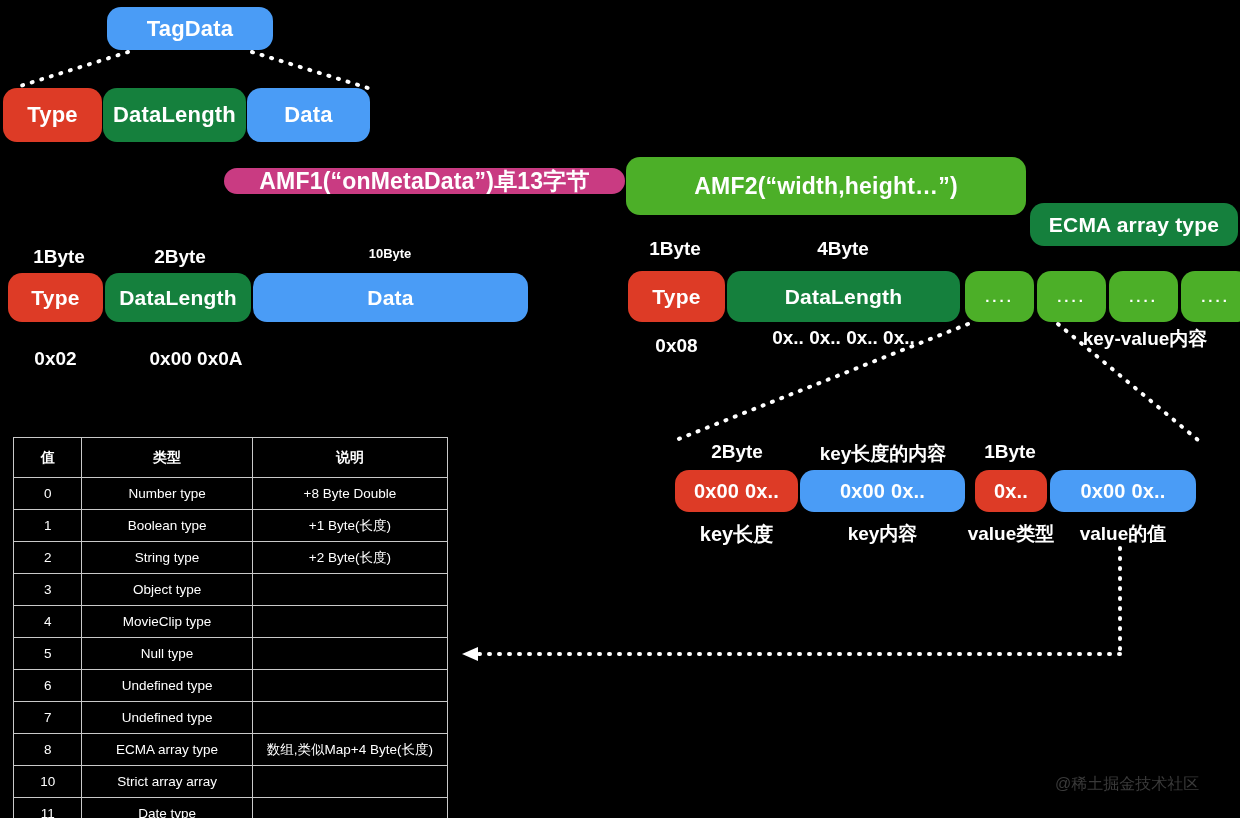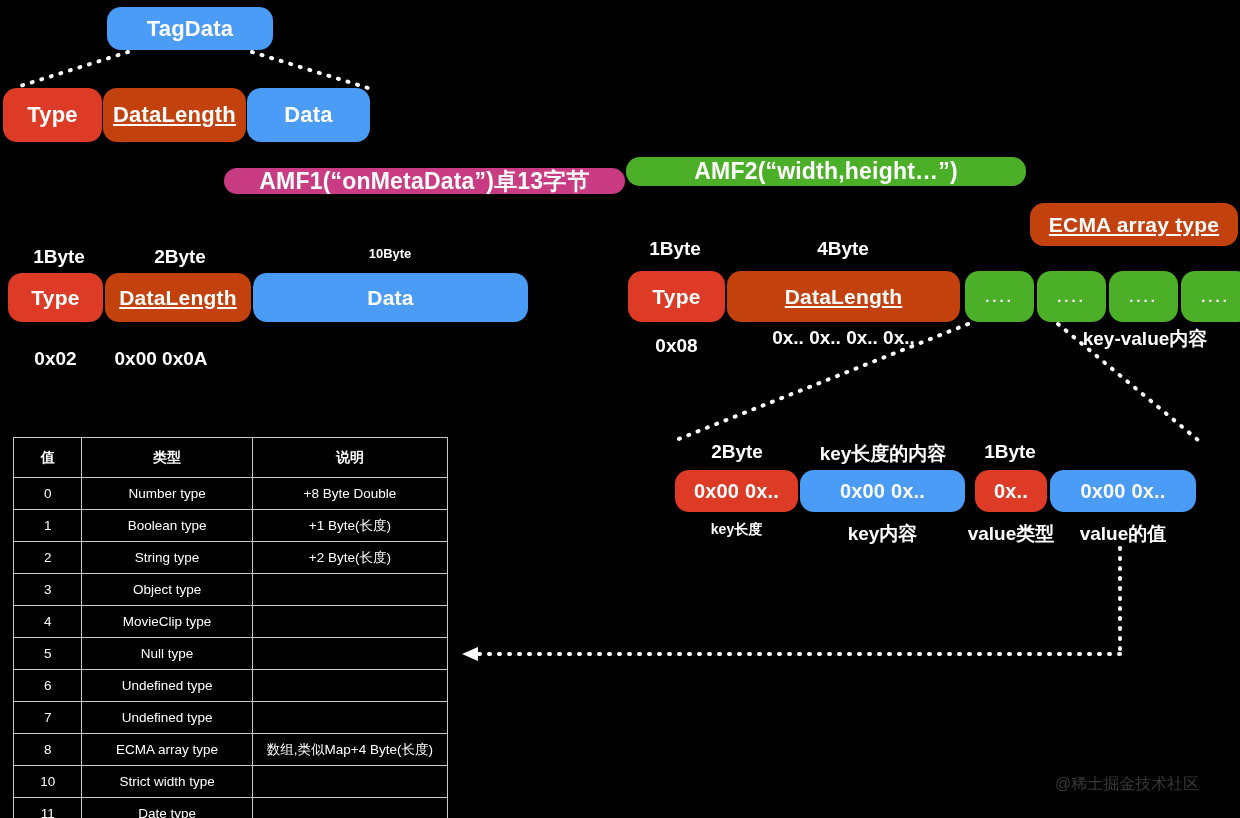--- a/index.html
+++ b/index.html
@@ -3,21 +3,21 @@
 <meta charset="utf-8">
 <style>
   html,body{margin:0;padding:0;background:#000;}
   body{width:1240px;height:818px;overflow:hidden;font-family:"Liberation Sans","DejaVu Sans",sans-serif;}
   #stage{position:relative;width:1240px;height:818px;background:#000;}
 
   .box{position:absolute;display:flex;align-items:center;justify-content:center;
        color:#ffffff;font-weight:600;box-sizing:border-box;letter-spacing:.2px;border-radius:14px;}
   .blue{background:#4a9cf6;}
   .red{background:#dd3b26;}
-  .amber{background:#c2410c;text-decoration:underline;}
+  .amber{background:#15803d;}
   .green{background:#4caf28;}
   .pink{background:#c93b82;}
 
   .lbl{position:absolute;color:#ffffff;font-weight:bold;white-space:nowrap;}
   .lbl.ctr{text-align:center;}
 
   svg.overlay{position:absolute;left:0;top:0;width:1240px;height:818px;pointer-events:none;}
 
   table.amftable{position:absolute;left:13px;top:437px;width:435px;border-collapse:collapse;
       background:#000;}
@@ -62,21 +62,21 @@
   <div class="box amber" style="left:103px;top:88px;width:143px;height:54px;font-size:22px;">
     <span>DataLength</span>
   </div>
   <div class="box blue" style="left:247px;top:88px;width:123px;height:54px;font-size:22px;">
     <span>Data</span>
   </div>
 
   <div class="box pink" style="left:224px;top:168px;width:401px;height:26px;font-size:23px;">
     <span>AMF1(“onMetaData”)卓13字节</span>
   </div>
-  <div class="box green" style="left:626px;top:157px;width:400px;height:29px;font-size:23px;">
+  <div class="box green" style="left:626px;top:157px;width:400px;height:58px;font-size:23px;">
     <span>AMF2(“width,height…”)</span>
   </div>
 
   <div class="box amber" style="left:1030px;top:203px;width:208px;height:43px;font-size:21px;">
     <span>ECMA array type</span>
   </div>
 
   <div class="lbl ctr" style="left:14px;top:246px;width:90px;font-size:19px;">
     <span>1Byte</span>
   </div>
@@ -93,21 +93,21 @@
   <div class="box amber" style="left:105px;top:273px;width:146px;height:49px;font-size:21px;">
     <span>DataLength</span>
   </div>
   <div class="box blue" style="left:253px;top:273px;width:275px;height:49px;font-size:21px;">
     <span>Data</span>
   </div>
 
   <div class="lbl ctr" style="left:8px;top:348px;width:95px;font-size:19px;">
     <span>0x02</span>
   </div>
-  <div class="lbl ctr" style="left:88px;top:348px;width:146px;font-size:19px;">
+  <div class="lbl ctr" style="left:123px;top:348px;width:146px;font-size:19px;">
     <span>0x00 0x0A</span>
   </div>
   <div class="lbl ctr" style="left:233px;top:345px;width:300px;font-size:19px;line-height:26px;">
   </div>
 
   <div class="lbl ctr" style="left:630px;top:238px;width:90px;font-size:19px;">
     <span>1Byte</span>
   </div>
   <div class="lbl ctr" style="left:798px;top:238px;width:90px;font-size:19px;">
     <span>4Byte</span>
@@ -159,21 +159,21 @@
   <div class="box blue" style="left:800px;top:470px;width:165px;height:42px;font-size:20px;">
     <span>0x00 0x..</span>
   </div>
   <div class="box red" style="left:975px;top:470px;width:72px;height:42px;font-size:20px;">
     <span>0x..</span>
   </div>
   <div class="box blue" style="left:1050px;top:470px;width:146px;height:42px;font-size:20px;">
     <span>0x00 0x..</span>
   </div>
 
-  <div class="lbl ctr" style="left:675px;top:521px;width:123px;font-size:14px;">
+  <div class="lbl ctr" style="left:675px;top:521px;width:123px;font-size:20px;">
     <span>key长度</span>
   </div>
   <div class="lbl ctr" style="left:800px;top:521px;width:165px;font-size:19px;">
     <span>key内容</span>
   </div>
   <div class="lbl ctr" style="left:955px;top:521px;width:112px;font-size:19px;">
     <span>value类型</span>
   </div>
   <div class="lbl ctr" style="left:1050px;top:521px;width:146px;font-size:19px;">
     <span>value的值</span>
@@ -228,21 +228,21 @@
           <td class="c-type">Undefined type</td>
           <td class="c-desc"></td>
         </tr>
         <tr>
           <td class="c-val">8</td>
           <td class="c-type">ECMA array type</td>
           <td class="c-desc">数组,类似Map+4 Byte(长度)</td>
         </tr>
         <tr>
           <td class="c-val">10</td>
-          <td class="c-type">Strict width type</td>
+          <td class="c-type">Strict array array</td>
           <td class="c-desc"></td>
         </tr>
         <tr>
           <td class="c-val">11</td>
           <td class="c-type">Date type</td>
           <td class="c-desc"></td>
         </tr>
       </tbody>
   </table>
 

